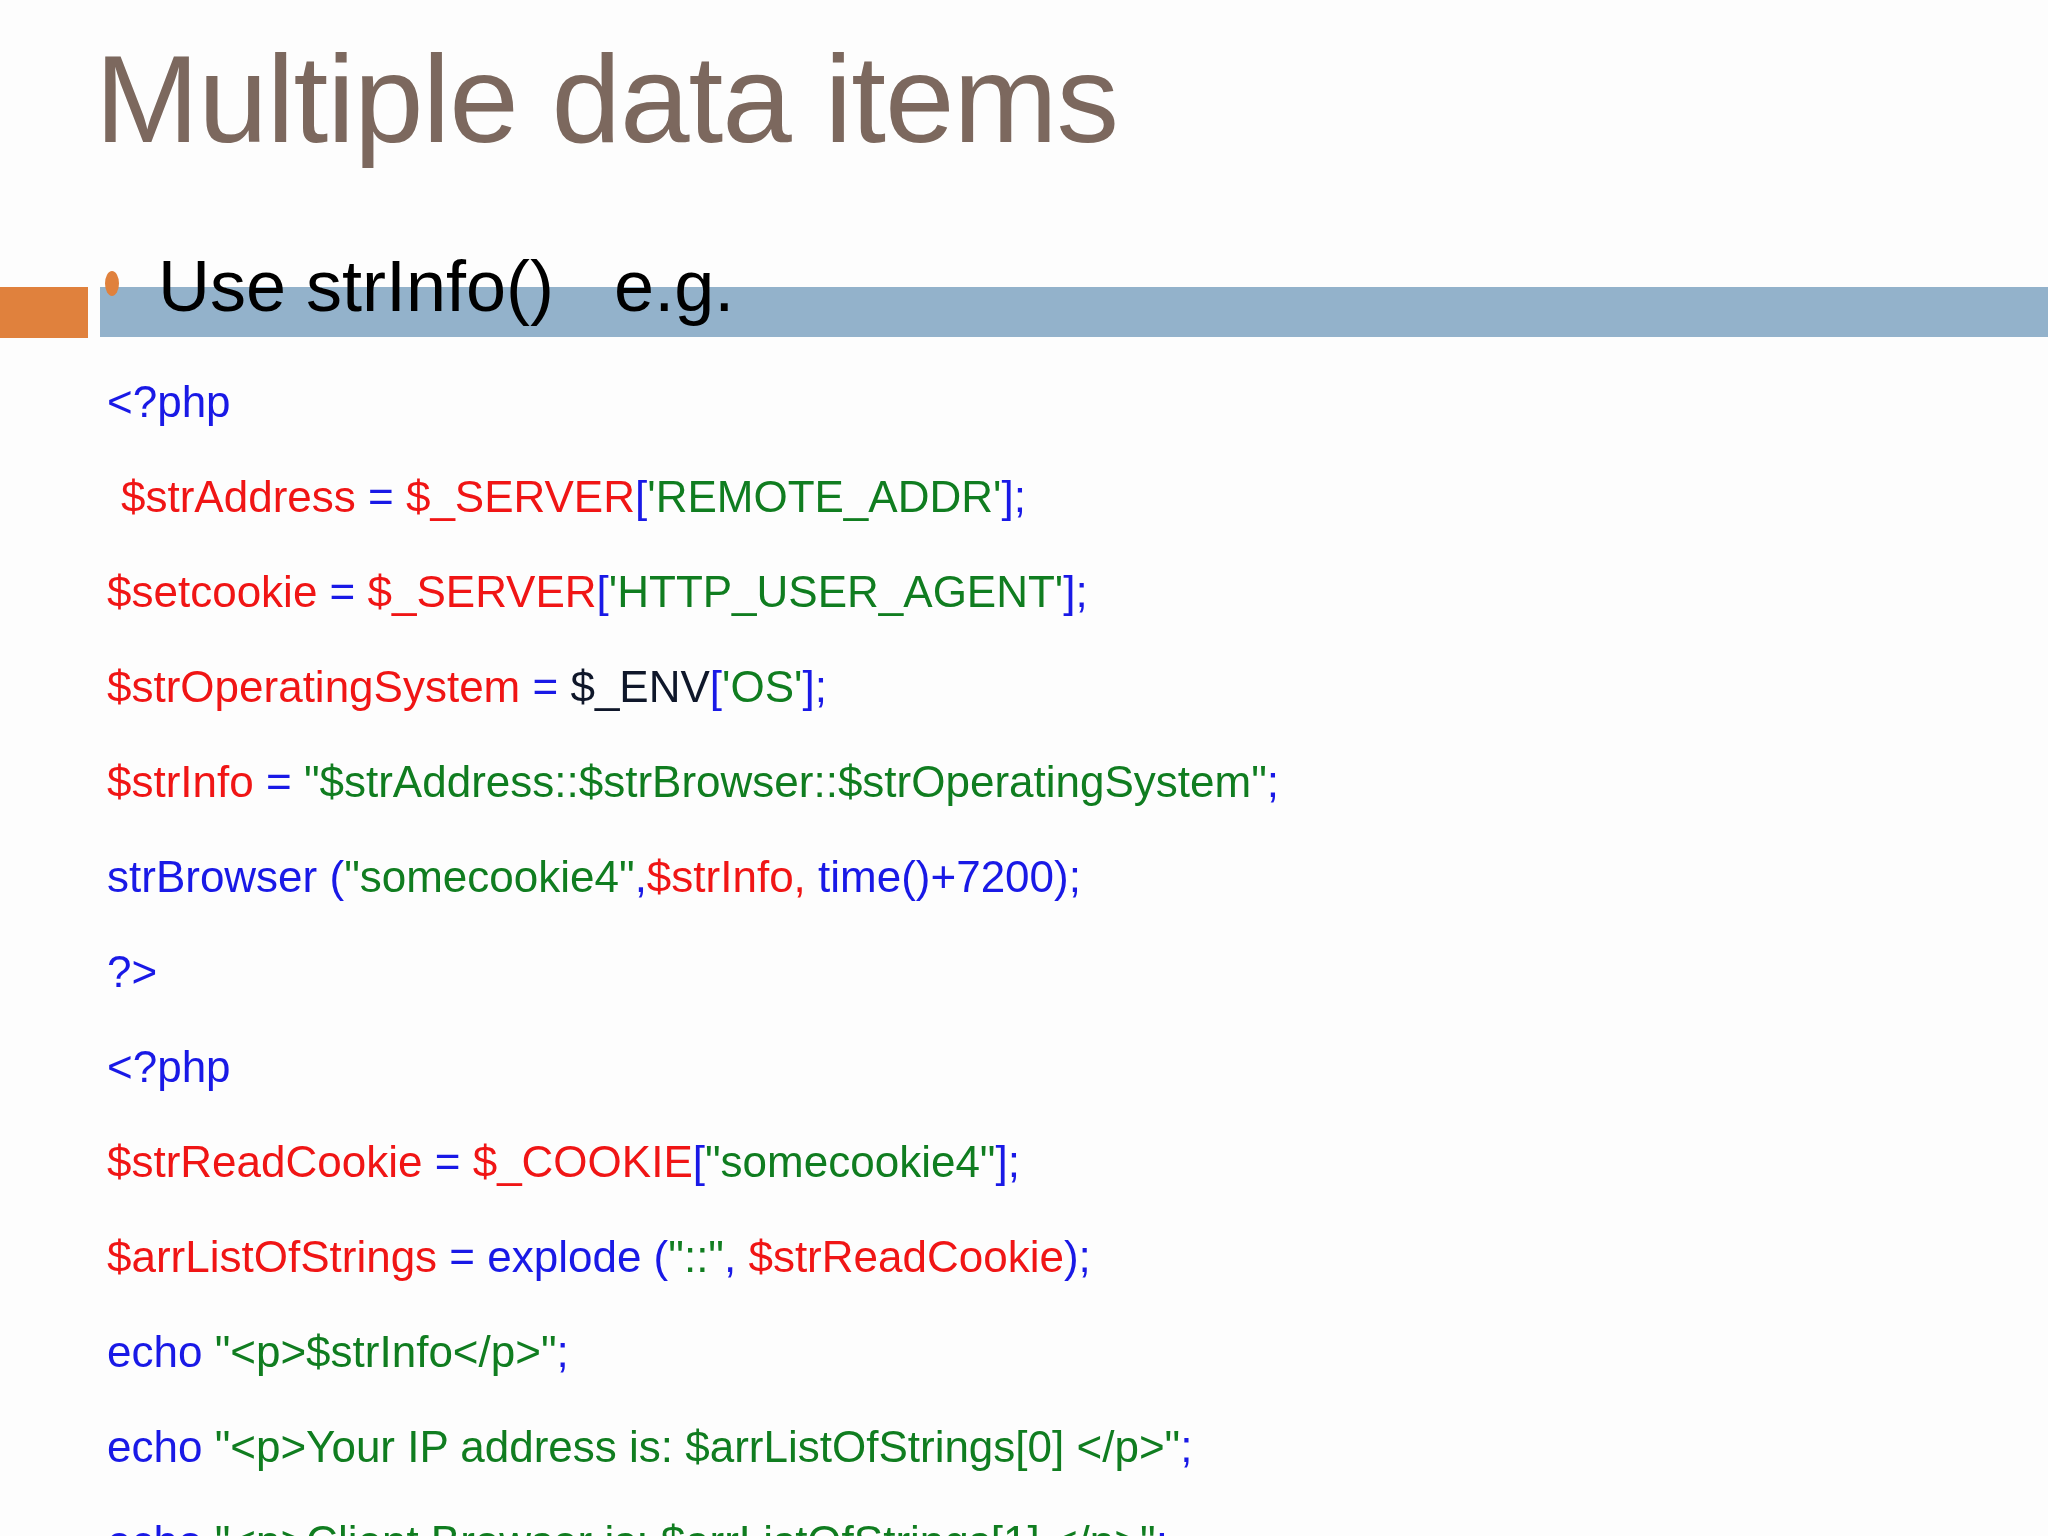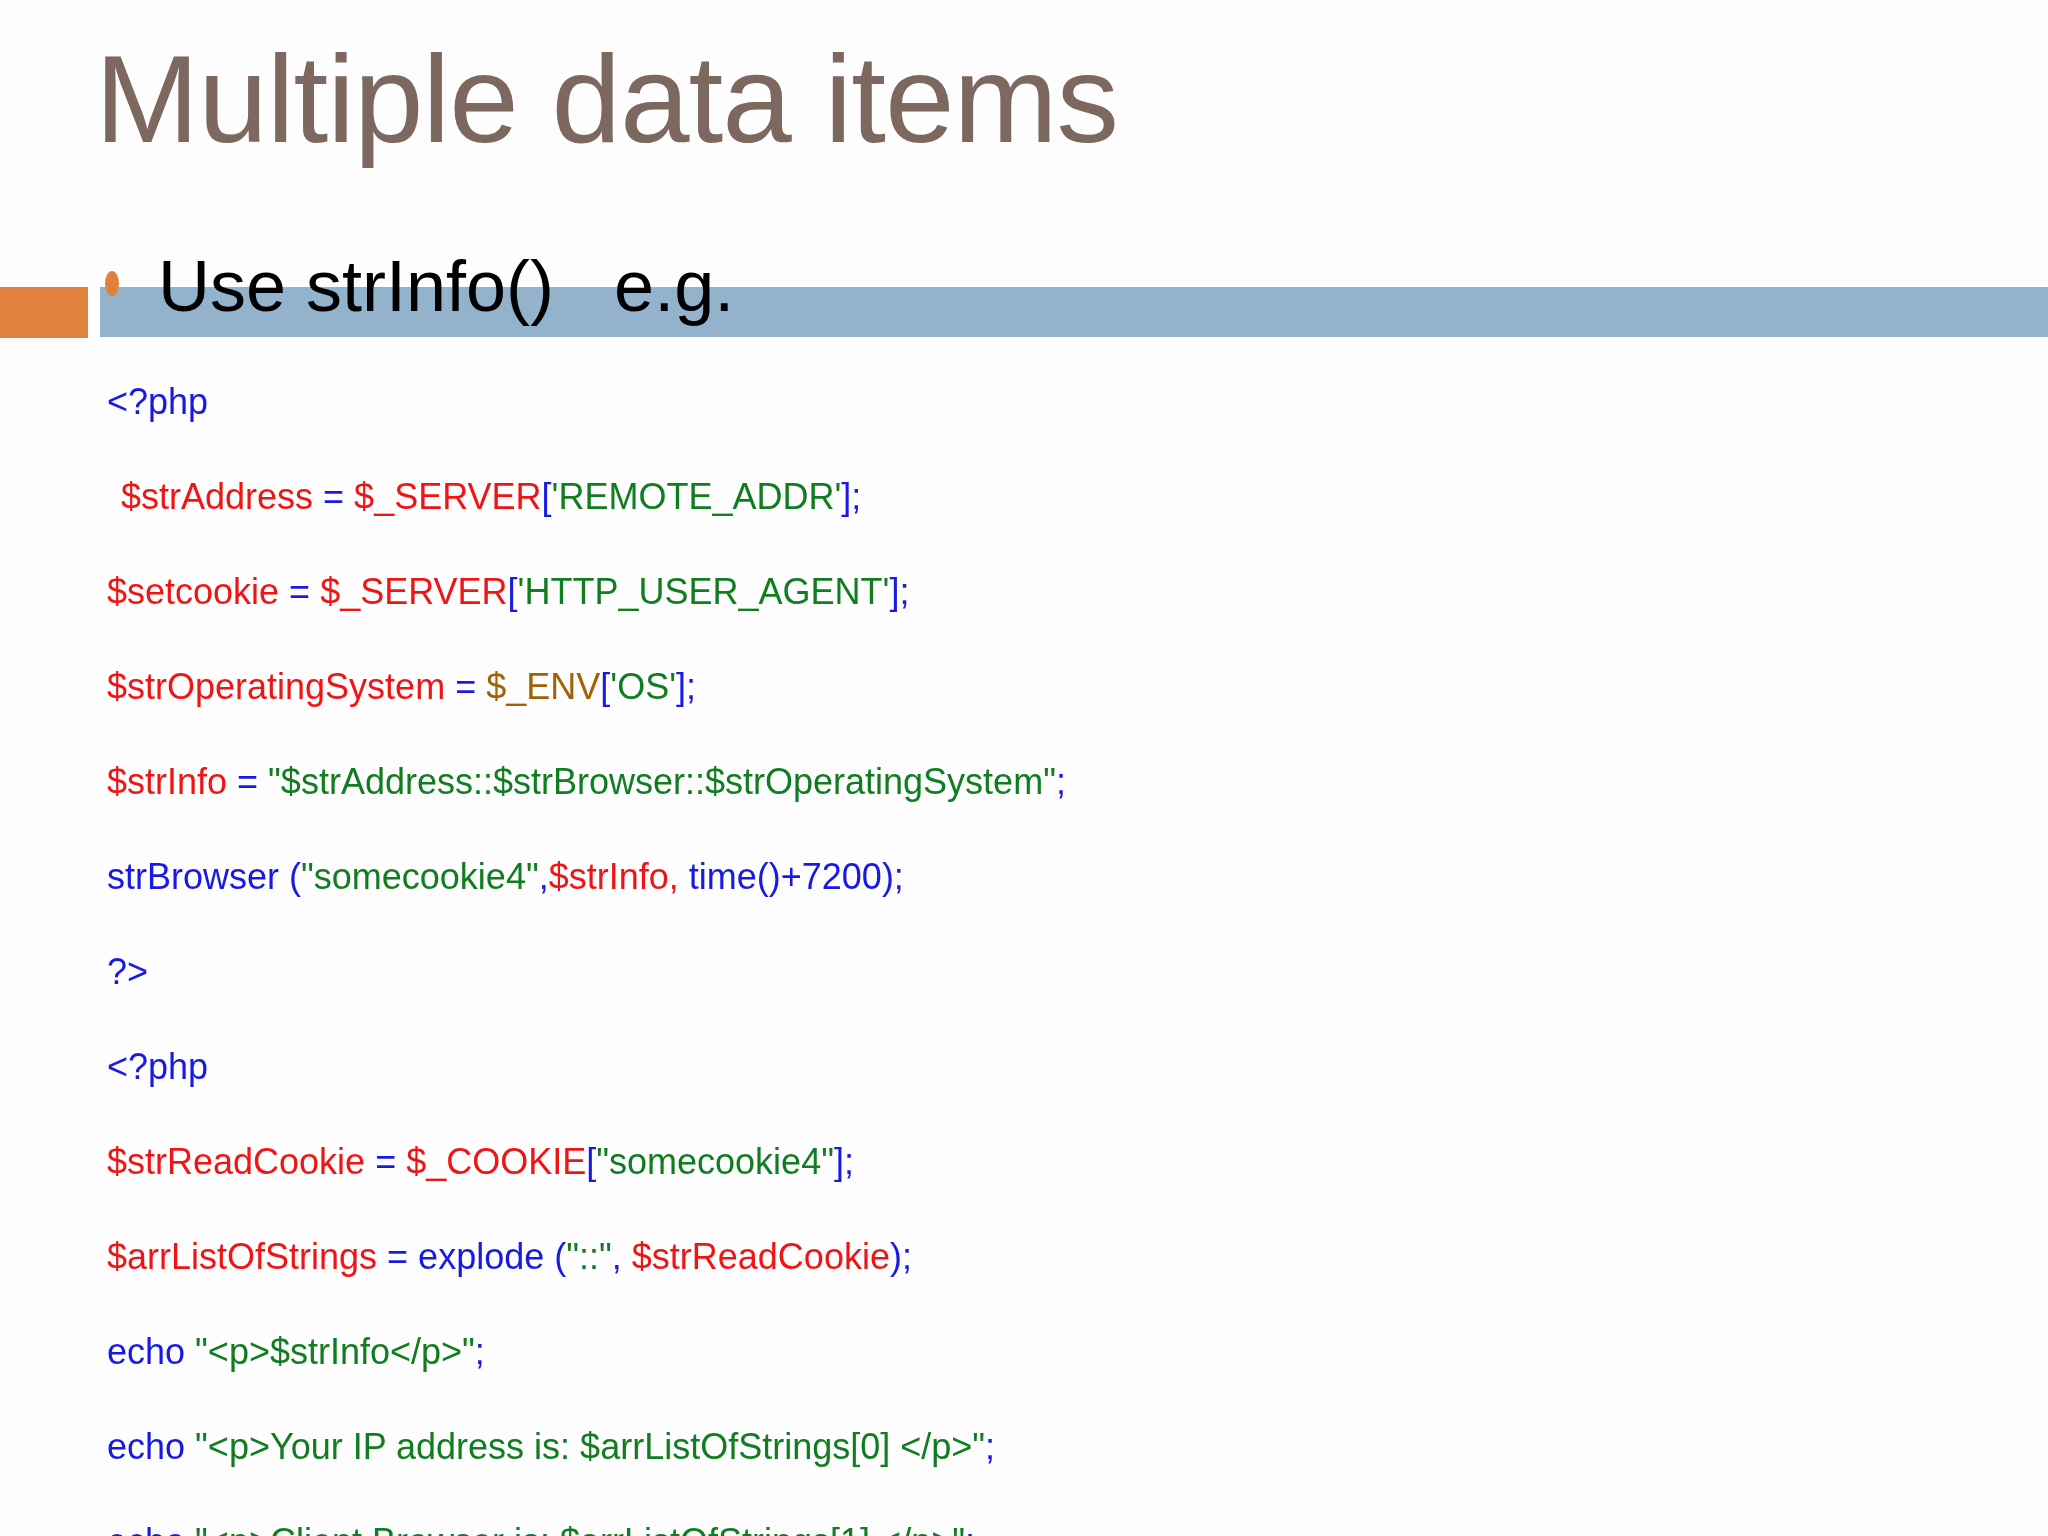--- a/index.html
+++ b/index.html
@@ -60,21 +60,21 @@
   }
   .code-block {
     position: absolute;
     left: 107px;
     top: 354px;
     width: 1941px;
   }
   .code-line {
     height: 95px;
     line-height: 95px;
-    font-size: 36px;
+    font-size: 44px;
     white-space: pre;
   }
 </style>
 </head>
 <body>
 
 <div class="slide">
 
   <h1 class="slide-title" style="color: rgb(124, 104, 94);">Multiple data items</h1>
 
@@ -83,21 +83,21 @@
   <div class="highlight-bar" style="background: rgb(147, 178, 203);"></div>
 
   <span class="bullet-dot" style="background: rgb(224, 129, 61);"></span>
 
   <div class="bullet-text" style="color: rgb(0, 0, 0);">Use strInfo()   e.g.</div>
 
   <div class="code-block" id="code-lines">
       <div class="code-line"><span style="color: rgb(25, 25, 230);">&lt;?php</span></div>
       <div class="code-line"><span style="color: rgb(240, 21, 21); margin-left: 14px;">$strAddress </span><span style="color: rgb(25, 25, 230);">= </span><span style="color: rgb(240, 21, 21);">$_SERVER</span><span style="color: rgb(25, 25, 230);">[</span><span style="color: rgb(16, 125, 32);">'REMOTE_ADDR'</span><span style="color: rgb(25, 25, 230);">];</span></div>
       <div class="code-line"><span style="color: rgb(240, 21, 21);">$setcookie </span><span style="color: rgb(25, 25, 230);">= </span><span style="color: rgb(240, 21, 21);">$_SERVER</span><span style="color: rgb(25, 25, 230);">[</span><span style="color: rgb(16, 125, 32);">'HTTP_USER_AGENT'</span><span style="color: rgb(25, 25, 230);">];</span></div>
-      <div class="code-line"><span style="color: rgb(240, 21, 21);">$strOperatingSystem </span><span style="color: rgb(25, 25, 230);">= </span><span style="color: #a16207; text-align: right;">$_ENV</span><span style="color: rgb(25, 25, 230);">[</span><span style="color: rgb(16, 125, 32);">'OS'</span><span style="color: rgb(25, 25, 230);">];</span></div>
+      <div class="code-line"><span style="color: rgb(240, 21, 21);">$strOperatingSystem </span><span style="color: rgb(25, 25, 230);">= </span><span style="color: #0f172a; text-align: right;">$_ENV</span><span style="color: rgb(25, 25, 230);">[</span><span style="color: rgb(16, 125, 32);">'OS'</span><span style="color: rgb(25, 25, 230);">];</span></div>
       <div class="code-line"><span style="color: rgb(240, 21, 21);">$strInfo </span><span style="color: rgb(25, 25, 230);">= </span><span style="color: rgb(16, 125, 32);">"$strAddress::$strBrowser::$strOperatingSystem"</span><span style="color: rgb(25, 25, 230);">;</span></div>
       <div class="code-line"><span style="color: rgb(25, 25, 230);">strBrowser (</span><span style="color: rgb(16, 125, 32);">"somecookie4"</span><span style="color: rgb(25, 25, 230);">,</span><span style="color: rgb(240, 21, 21);">$strInfo,</span><span style="color: rgb(25, 25, 230);"> time()+7200);</span></div>
       <div class="code-line"><span style="color: rgb(25, 25, 230);">?&gt;</span></div>
       <div class="code-line"><span style="color: rgb(25, 25, 230);">&lt;?php</span></div>
       <div class="code-line"><span style="color: rgb(240, 21, 21);">$strReadCookie </span><span style="color: rgb(25, 25, 230);">= </span><span style="color: rgb(240, 21, 21);">$_COOKIE</span><span style="color: rgb(25, 25, 230);">[</span><span style="color: rgb(16, 125, 32);">"somecookie4"</span><span style="color: rgb(25, 25, 230);">];</span></div>
       <div class="code-line"><span style="color: rgb(240, 21, 21);">$arrListOfStrings </span><span style="color: rgb(25, 25, 230);">= explode (</span><span style="color: rgb(16, 125, 32);">"::"</span><span style="color: rgb(25, 25, 230);">, </span><span style="color: rgb(240, 21, 21);">$strReadCookie</span><span style="color: rgb(25, 25, 230);">);</span></div>
       <div class="code-line"><span style="color: rgb(25, 25, 230);">echo </span><span style="color: rgb(16, 125, 32);">"&lt;p&gt;$strInfo&lt;/p&gt;"</span><span style="color: rgb(25, 25, 230);">;</span></div>
       <div class="code-line"><span style="color: rgb(25, 25, 230);">echo </span><span style="color: rgb(16, 125, 32);">"&lt;p&gt;Your IP address is: $arrListOfStrings[0] &lt;/p&gt;"</span><span style="color: rgb(25, 25, 230);">;</span></div>
       <div class="code-line"><span style="color: rgb(25, 25, 230);">echo </span><span style="color: rgb(16, 125, 32);">"&lt;p&gt;Client Browser is: $arrListOfStrings[1] &lt;/p&gt;"</span><span style="color: rgb(25, 25, 230);">;</span></div>
     </div>

